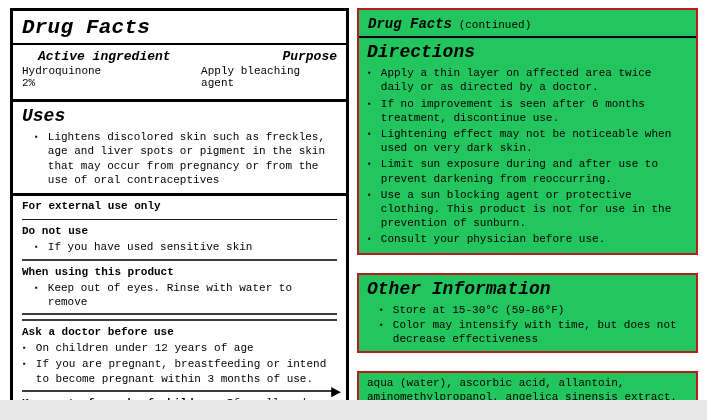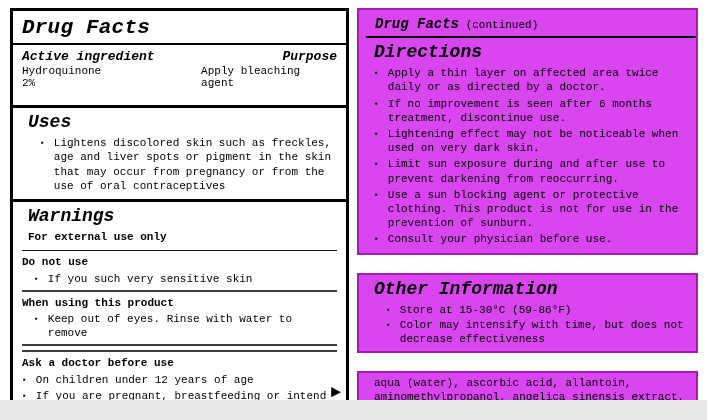--- a/index.html
+++ b/index.html
@@ -8,39 +8,39 @@
     position:relative; width:707px; height:400px; background:#ffffff;
     font-family:Liberation Mono, monospace; color:#000;
     overflow:hidden;
   }
   
   .panel-left {
     position:absolute; left:10px; top:8px; width:339px; height:402px;
     border:3px solid #000; background:#fff;
   }
   .panel-right { position:absolute; left:357px; top:8px; width:341px; }
-  .rbox { border:2px solid #a21caf; background:#d946ef;padding-left:7px; }
+  .rbox { border:2px solid #b91c1c; background:#22c55e; }
   .rbox + .rbox { margin-top:18px; }
   .df-title {
     font-size:21px; font-weight:bold; font-style:italic; letter-spacing:0.2px;
     padding:5px 9px 4px 9px; display:block;
   }
   .rule-thin  { height:1px; background:#1a1a1a; }
   .rule-mid   { height:2px; background:#3d3d3d; margin:4px 0; }
   .rule-thick { height:3px; background:#000; }
   .rule-2 { height:2px; background:#000; }
 
-  .ai-heads { display:flex; justify-content:space-between; padding:4px 9px 0 9px;align-items:center; }
+  .ai-heads { display:flex; justify-content:space-between; padding:4px 9px 0 25px;align-items:center; }
   .h-sec { font-size:13px; font-weight:bold; font-style:italic; }
   .h-big { font-size:18px; font-weight:bold; font-style:italic; }
-  .ai-row { display:flex; align-items:flex-start; padding:1px 9px 16px 9px; font-size:11px;gap:41px; }
+  .ai-row { display:flex; align-items:flex-start; padding:1px 9px 10px 9px; font-size:11px;gap:41px; }
   .ai-row .dots { flex:1; overflow:hidden; white-space:nowrap; font-size:11px; letter-spacing:0.5px; }
 
   .body-txt { font-size:11px; line-height:1.29; }
-  .sec { padding:3px 9px 6px 15px; }
+  .sec { padding:3px 9px 6px 9px; }
   .sec .h-big { display:block; margin-bottom:2px; }
 
   ul.sq { list-style:none; }
   ul.sq li { display:flex; align-items:flex-start; margin-top:2px; }
   ul.sq .bullet { font-size:8px; line-height:14px; margin-right:9px; flex:0 0 auto; }
   .indent-wide li { padding-left:12px; }
   .indent-wide .bullet { margin-right:14px; }
 
   .w-sub { padding:0 9px; }
   .w-sub .bold { font-weight:bold;text-align:center; }
@@ -85,33 +85,32 @@
       <ul class="sq indent-wide">
         <li>
           <span class="bullet">▪</span>
           <span>Lightens discolored skin such as freckles, age and liver spots or pigment in the skin that may occur from pregnancy or from the use of oral contraceptives</span>
         </li>
       </ul>
     </div>
     <div class="rule-thick"></div>
 
     <div class="sec body-txt" style="padding-bottom:2px;">
-      <span class="h-big">Warnings</span>
       <span class="bold" style="font-weight:bold;margin-top:24px;">For external use only</span>
     </div>
     <div class="w-sub">
         <div class="rule-thin" style="margin:4px 0;"></div>
       </div>
 
     <div class="w-sub body-txt">
       <span class="bold">Do not use</span>
       <ul class="sq indent-wide mb3">
         <li>
           <span class="bullet">▪</span>
-          <span>If you such very sensitive skin</span>
+          <span>If you have used sensitive skin</span>
         </li>
       </ul>
       <div class="rule-mid"></div>
 
       <span class="bold">When using this product</span>
       <ul class="sq indent-wide mb3">
         <li>
           <span class="bullet">▪</span>
           <span>Keep out of eyes.  Rinse with water to remove</span>
         </li>

